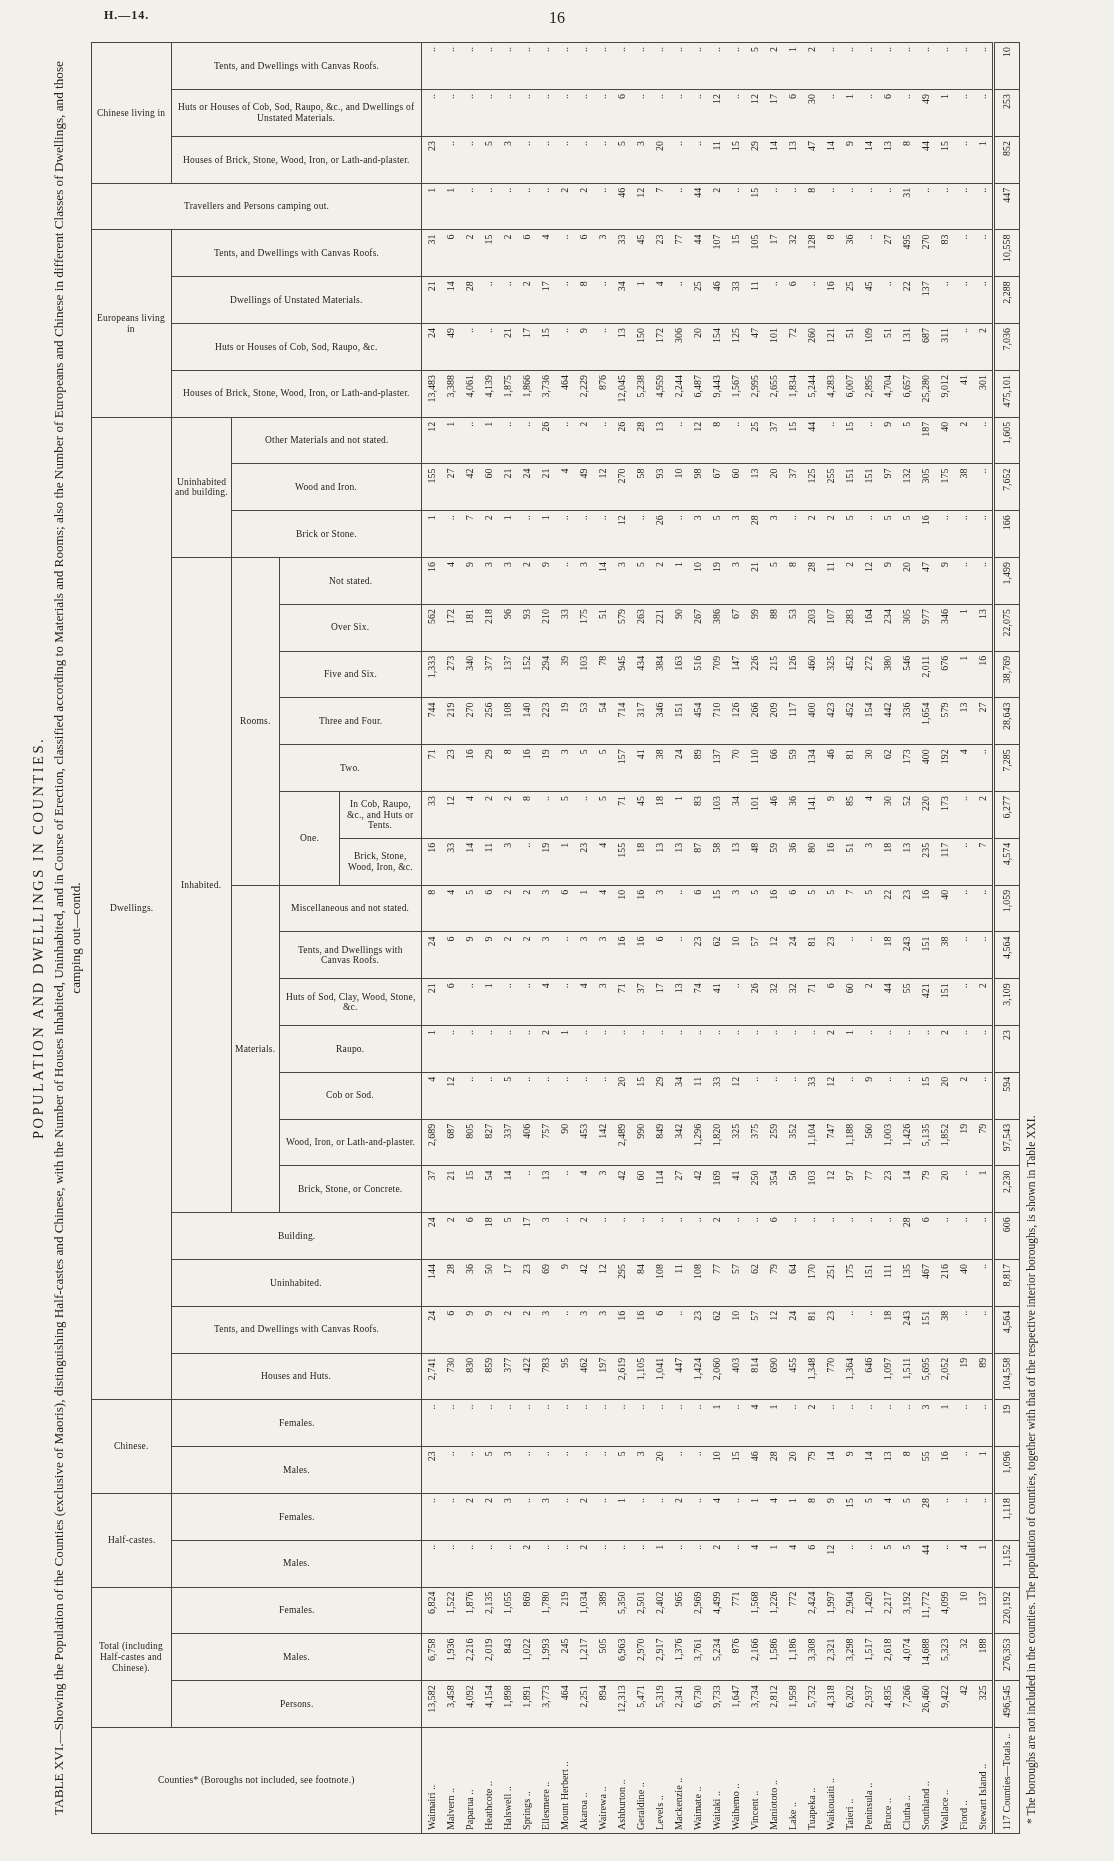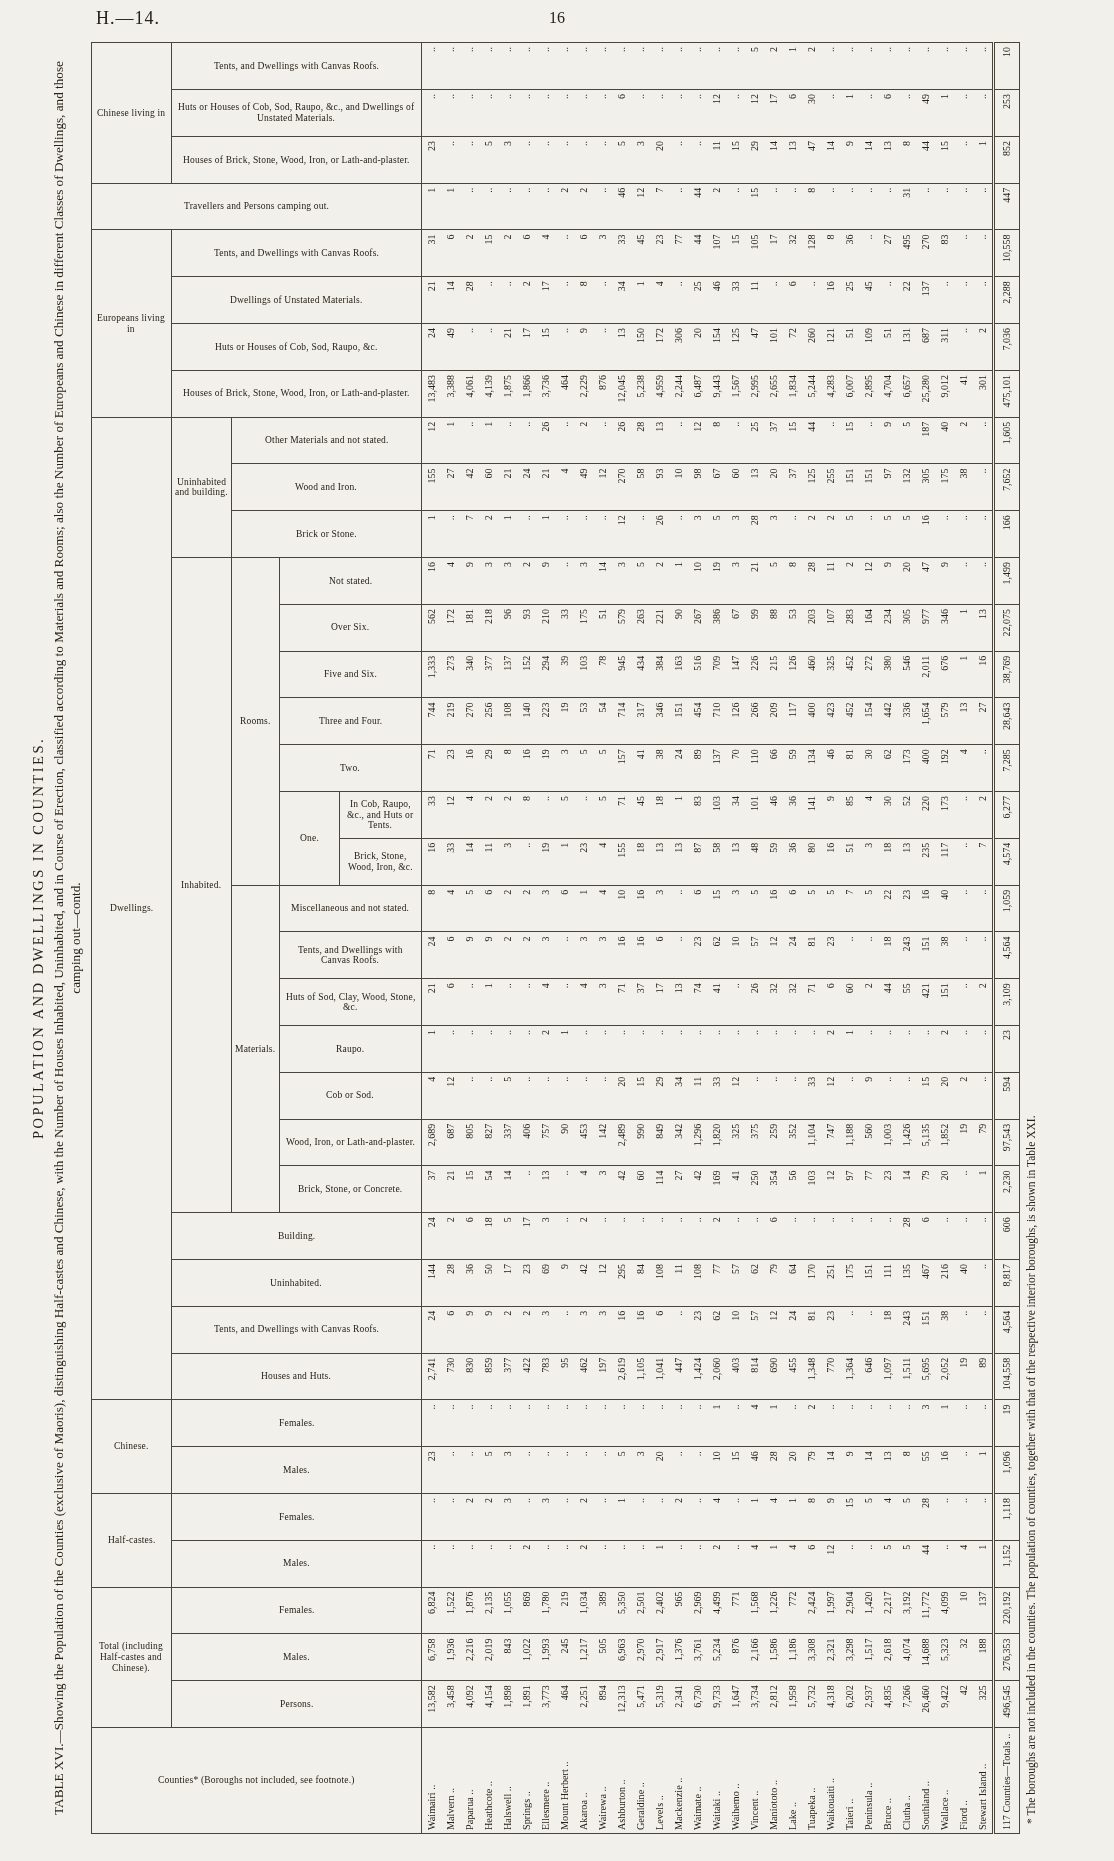--- a/index.html
+++ b/index.html
@@ -3,21 +3,21 @@
 <meta charset="utf-8">
 <style>
   html,body{margin:0;padding:0;}
   body{
     width:1114px;height:1861px;overflow:hidden;position:relative;
     background:#f2f0ea;color:#262219;
     font-family:"Liberation Serif","DejaVu Serif",serif;
   }
   
   .page-head{position:absolute;top:6px;left:0;width:100%;height:30px;}
-  .doc-ref{position:absolute;left:96px;top:2px;font-size:18px;font-weight:normal;letter-spacing:1px;}
+  .doc-ref{position:absolute;left:104px;top:2px;font-size:12px;font-weight:bold;letter-spacing:1px;}
   .page-num{position:absolute;left:0;right:0;top:3px;text-align:center;font-size:16px;}
   
   .landscape{
     position:absolute;left:30px;top:1834px;width:1792px;height:1052px;
     transform:rotate(-90deg);transform-origin:0 0;
   }
   .heading{text-align:center;font-size:14.5px;letter-spacing:2.5px;margin:0 0 3px 0;}
   .title{text-align:center;font-size:13.2px;line-height:1.32;width:1760px;margin:0 auto 6px auto;}
   table{border-collapse:collapse;table-layout:fixed;width:1792px;}
   col.c-county{width:106px;}

